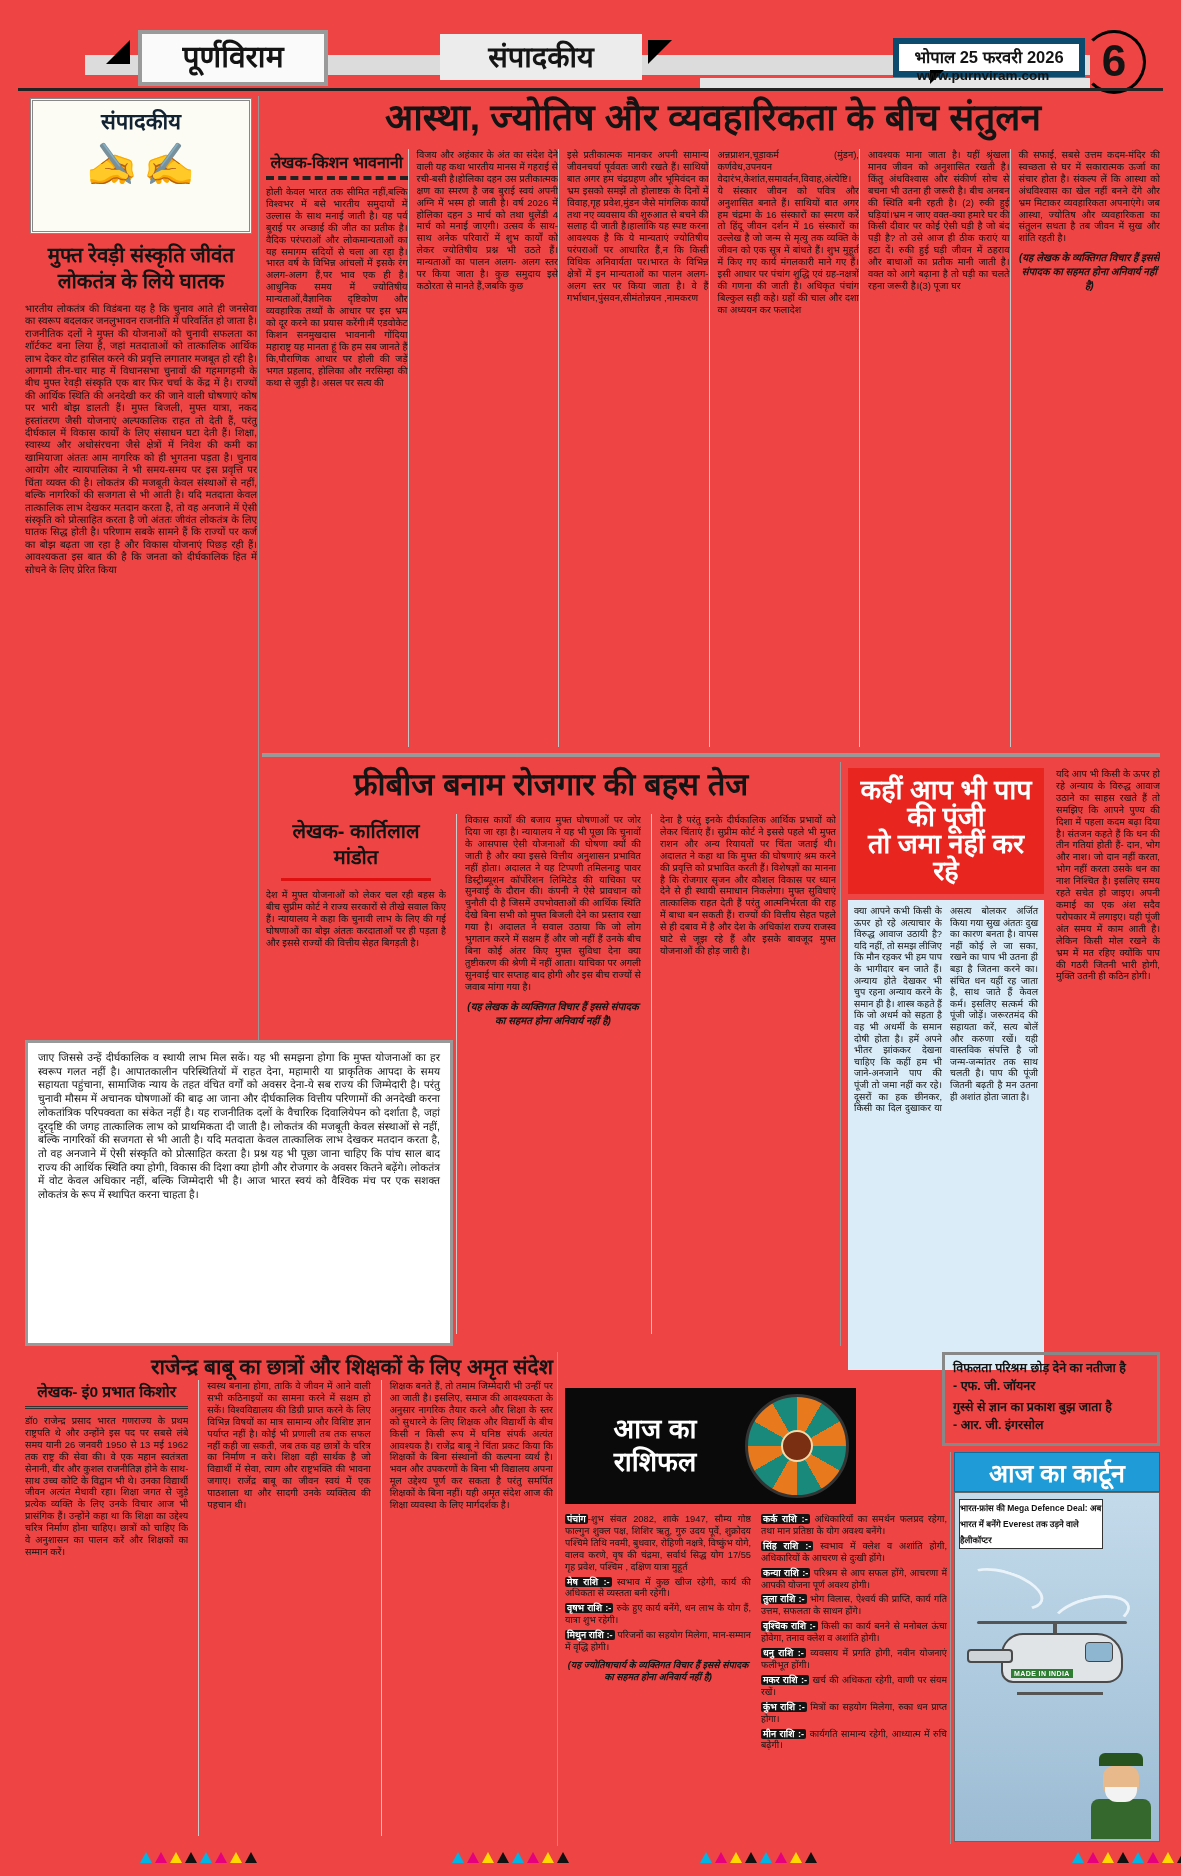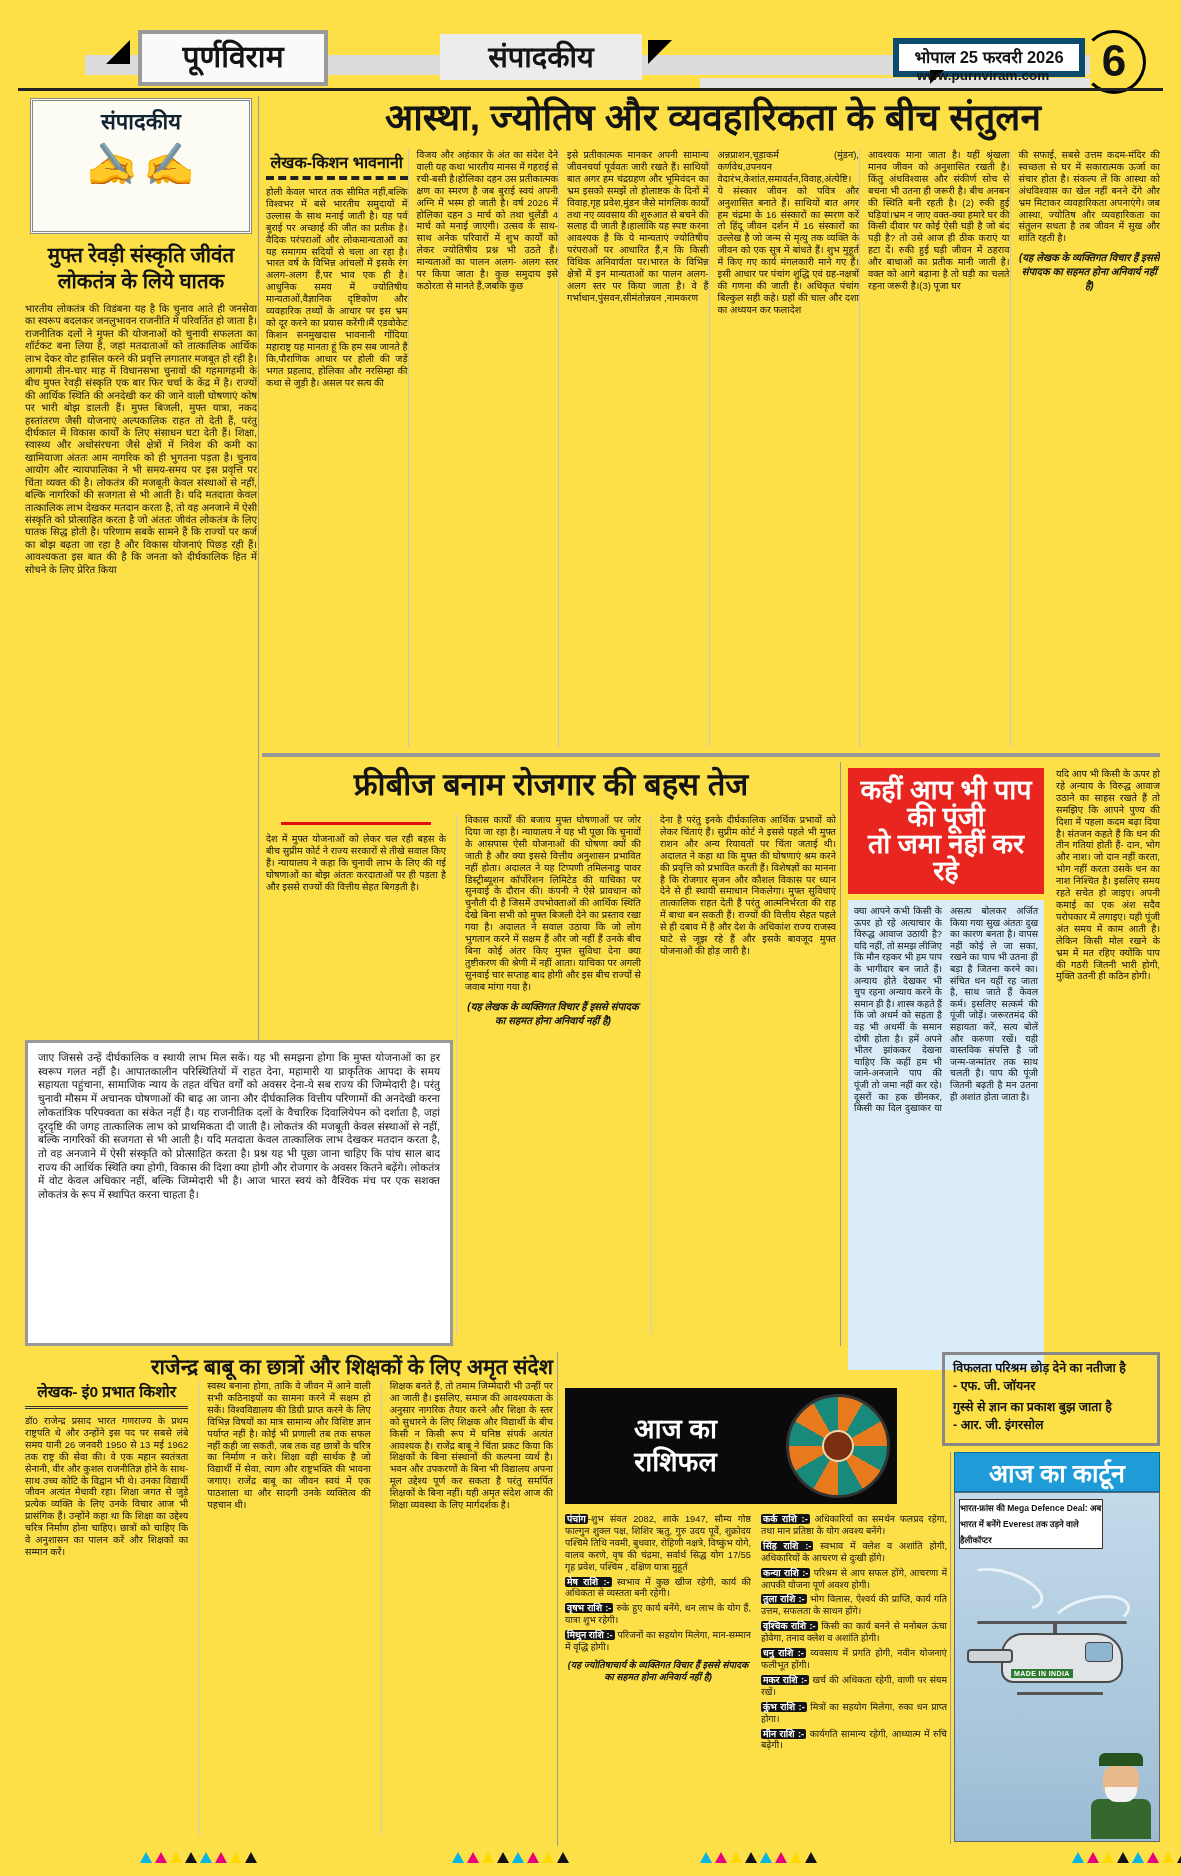--- a/index.html
+++ b/index.html
@@ -1,16 +1,16 @@
 <!DOCTYPE html>
 <html><head>
 <meta charset="utf-8">
 <style>
   html,body{margin:0;padding:0;background:#fff;}
-  .page{position:relative;width:1181px;height:1876px;margin:0 auto;background:#fde047;
+  .page{position:relative;width:1181px;height:1876px;margin:0 auto;background:#ef4444;
         font-family:"Liberation Sans",sans-serif;color:#141414;overflow:hidden;}
   .abs{position:absolute;}
   .small{font-size:9.5px;line-height:11.9px;text-align:justify;}
   .hide{overflow:hidden;}
 
   
   .band{background:#dcdcdc;}
   .logo-box{background:#fafafa;border:4px solid #9a9a9a;text-align:center;font-weight:bold;font-size:30px;line-height:46px;}
   .section-box{background:#ececec;text-align:center;font-weight:bold;font-size:29px;line-height:46px;}
   .date-box{background:#fff;border:6px solid #0c4a6e;text-align:center;font-weight:bold;font-size:16.5px;line-height:27px;}
@@ -146,20 +146,24 @@
       </div>
     </div>
   </div>
 
   <div class="abs sep-h" style="left:262px;top:753px;width:898px;"></div>
 
   <div class="abs" style="left:266px;top:762px;width:570px;height:584px;">
     <div class="fb-headline">फ्रीबीज बनाम रोजगार की बहस तेज</div>
     <div class="cols" style="margin-top:10px;height:520px;gap:0;">
       <div style="width:180px;overflow:hidden;height:268px;margin-right:10px;">
+        <div class="byline2">
+          <span>लेखक- कार्तिलाल</span><br>
+          <span>मांडोत</span>
+        </div>
         <div class="redrule"></div>
         <div class="small">देश में मुफ्त योजनाओं को लेकर चल रही बहस के बीच सुप्रीम कोर्ट ने राज्य सरकारों से तीखे सवाल किए हैं। न्यायालय ने कहा कि चुनावी लाभ के लिए की गई घोषणाओं का बोझ अंततः करदाताओं पर ही पड़ता है और इससे राज्यों की वित्तीय सेहत बिगड़ती है।</div>
       </div>
       <div style="flex:1;overflow:hidden;height:520px;margin-right:10px;border-left:1px solid #ccc;padding-left:8px;">
         <div class="small">विकास कार्यों की बजाय मुफ्त घोषणाओं पर जोर दिया जा रहा है। न्यायालय ने यह भी पूछा कि चुनावों के आसपास ऐसी योजनाओं की घोषणा क्यों की जाती है और क्या इससे वित्तीय अनुशासन प्रभावित नहीं होता। अदालत ने यह टिप्पणी तमिलनाडु पावर डिस्ट्रीब्यूशन कॉर्पोरेशन लिमिटेड की याचिका पर सुनवाई के दौरान की। कंपनी ने ऐसे प्रावधान को चुनौती दी है जिसमें उपभोक्ताओं की आर्थिक स्थिति देखे बिना सभी को मुफ्त बिजली देने का प्रस्ताव रखा गया है। अदालत ने सवाल उठाया कि जो लोग भुगतान करने में सक्षम हैं और जो नहीं हैं उनके बीच बिना कोई अंतर किए मुफ्त सुविधा देना क्या तुष्टीकरण की श्रेणी में नहीं आता। याचिका पर अगली सुनवाई चार सप्ताह बाद होगी और इस बीच राज्यों से जवाब मांगा गया है।</div>
         <div class="footnote">(यह लेखक के व्यक्तिगत विचार हैं इससे संपादक का सहमत होना अनिवार्य नहीं है)</div>
       </div>
       <div class="small" style="flex:1;overflow:hidden;height:520px;border-left:1px solid #ccc;padding-left:8px;">देना है परंतु इनके दीर्घकालिक आर्थिक प्रभावों को लेकर चिंताएं हैं। सुप्रीम कोर्ट ने इससे पहले भी मुफ्त राशन और अन्य रियायतों पर चिंता जताई थी। अदालत ने कहा था कि मुफ्त की घोषणाएं श्रम करने की प्रवृत्ति को प्रभावित करती हैं। विशेषज्ञों का मानना है कि रोजगार सृजन और कौशल विकास पर ध्यान देने से ही स्थायी समाधान निकलेगा। मुफ्त सुविधाएं तात्कालिक राहत देती हैं परंतु आत्मनिर्भरता की राह में बाधा बन सकती हैं। राज्यों की वित्तीय सेहत पहले से ही दबाव में है और देश के अधिकांश राज्य राजस्व घाटे से जूझ रहे हैं और इसके बावजूद मुफ्त योजनाओं की होड़ जारी है।</div>
     </div>
   </div>
@@ -192,21 +196,21 @@
         <div class="small">डॉ0 राजेन्द्र प्रसाद भारत गणराज्य के प्रथम राष्ट्रपति थे और उन्होंने इस पद पर सबसे लंबे समय यानी 26 जनवरी 1950 से 13 मई 1962 तक राष्ट्र की सेवा की। वे एक महान स्वतंत्रता सेनानी, वीर और कुशल राजनीतिज्ञ होने के साथ-साथ उच्च कोटि के विद्वान भी थे। उनका विद्यार्थी जीवन अत्यंत मेधावी रहा। शिक्षा जगत से जुड़े प्रत्येक व्यक्ति के लिए उनके विचार आज भी प्रासंगिक हैं। उन्होंने कहा था कि शिक्षा का उद्देश्य चरित्र निर्माण होना चाहिए। छात्रों को चाहिए कि वे अनुशासन का पालन करें और शिक्षकों का सम्मान करें।</div>
       </div>
       <div class="small" style="flex:1;overflow:hidden;margin-right:10px;border-left:1px solid #ccc;padding-left:8px;">स्वस्थ बनाना होगा, ताकि वे जीवन में आने वाली सभी कठिनाइयों का सामना करने में सक्षम हो सकें। विश्वविद्यालय की डिग्री प्राप्त करने के लिए विभिन्न विषयों का मात्र सामान्य और विशिष्ट ज्ञान पर्याप्त नहीं है। कोई भी प्रणाली तब तक सफल नहीं कही जा सकती, जब तक वह छात्रों के चरित्र का निर्माण न करे। शिक्षा वही सार्थक है जो विद्यार्थी में सेवा, त्याग और राष्ट्रभक्ति की भावना जगाए। राजेंद्र बाबू का जीवन स्वयं में एक पाठशाला था और सादगी उनके व्यक्तित्व की पहचान थी।</div>
       <div class="small" style="flex:1;overflow:hidden;border-left:1px solid #ccc;padding-left:8px;">शिक्षक बनते हैं, तो तमाम जिम्मेदारी भी उन्हीं पर आ जाती है। इसलिए, समाज की आवश्यकता के अनुसार नागरिक तैयार करने और शिक्षा के स्तर को सुधारने के लिए शिक्षक और विद्यार्थी के बीच किसी न किसी रूप में घनिष्ठ संपर्क अत्यंत आवश्यक है। राजेंद्र बाबू ने चिंता प्रकट किया कि शिक्षकों के बिना संस्थानों की कल्पना व्यर्थ है। भवन और उपकरणों के बिना भी विद्यालय अपना मूल उद्देश्य पूर्ण कर सकता है परंतु समर्पित शिक्षकों के बिना नहीं। यही अमृत संदेश आज की शिक्षा व्यवस्था के लिए मार्गदर्शक है।</div>
     </div>
   </div>
 
   <div class="abs vline" style="left:557px;top:1352px;height:494px;"></div>
 
   <div class="abs" style="left:563px;top:1386px;width:384px;height:460px;">
-    <div class="rs-banner" style="position:absolute;left:2px;top:2px;width:332px;height:116px;">
+    <div class="rs-banner" style="position:absolute;left:2px;top:2px;width:291px;height:116px;">
       <div class="rs-title">
         <span>आज का</span><br>
         <span>राशिफल</span>
       </div>
       <div class="rs-wheel">
           <div class="rs-hub"></div>
         </div>
     </div>
     <div style="position:absolute;left:2px;top:128px;width:382px;height:330px;display:flex;gap:10px;">
       <div class="small hide" style="flex:1;font-size:9.3px;">

